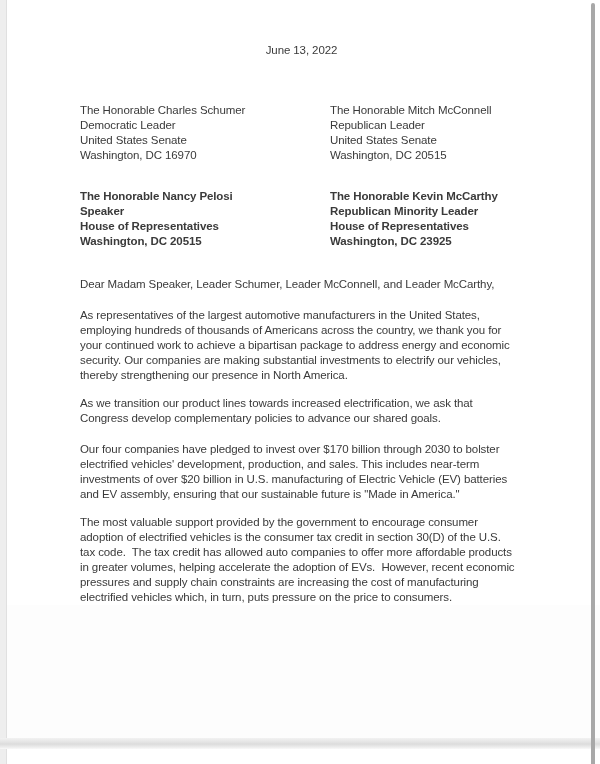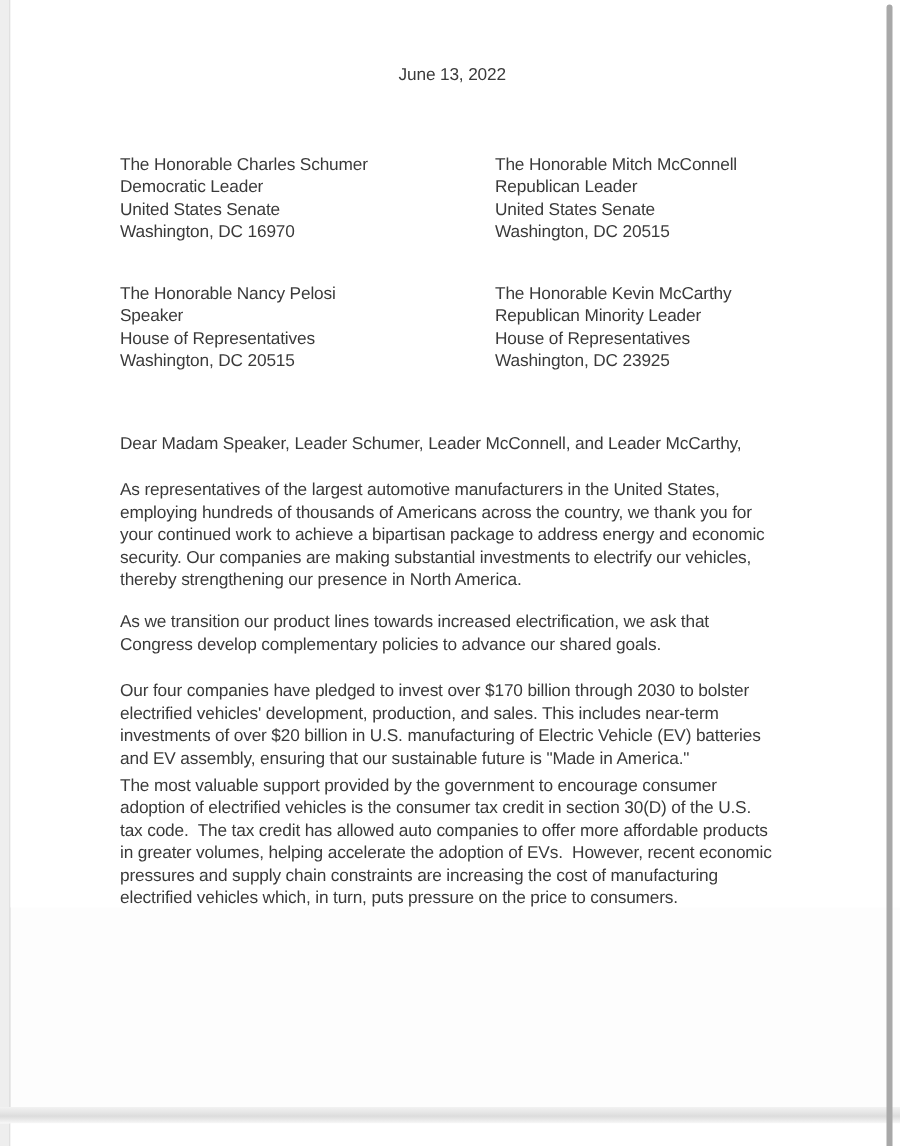--- a/index.html
+++ b/index.html
@@ -51,28 +51,28 @@
   }
   .date-line {
     width: 443px;
     text-align: center;
   }
   .addr-grid {
     display: grid;
     grid-template-columns: 250px 1fr;
   }
   .addr-row-1 { margin-top: 45px; }
-  .addr-row-2 { margin-top: 26px; }
+  .addr-row-2 { margin-top: 26px; font-weight: bold; }
   .addr { white-space: pre-wrap; }
-  .salutation { margin-top: 40px; white-space: pre-wrap; }
+  .salutation { margin-top: 28px; white-space: pre-wrap; }
   .para { white-space: pre-wrap; width: 452px; }
   .para-1 { margin-top: 16px; }
   .para-2 { margin-top: 13px; }
   .para-3 { margin-top: 16px; }
-  .para-4 { margin-top: 3px; }
+  .para-4 { margin-top: 13px; }
 </style>
 </head>
 <body>
 
 <div class="viewer">
 
   <div class="left-gutter"></div>
 
   <div class="page page-1">
     <div class="content">

